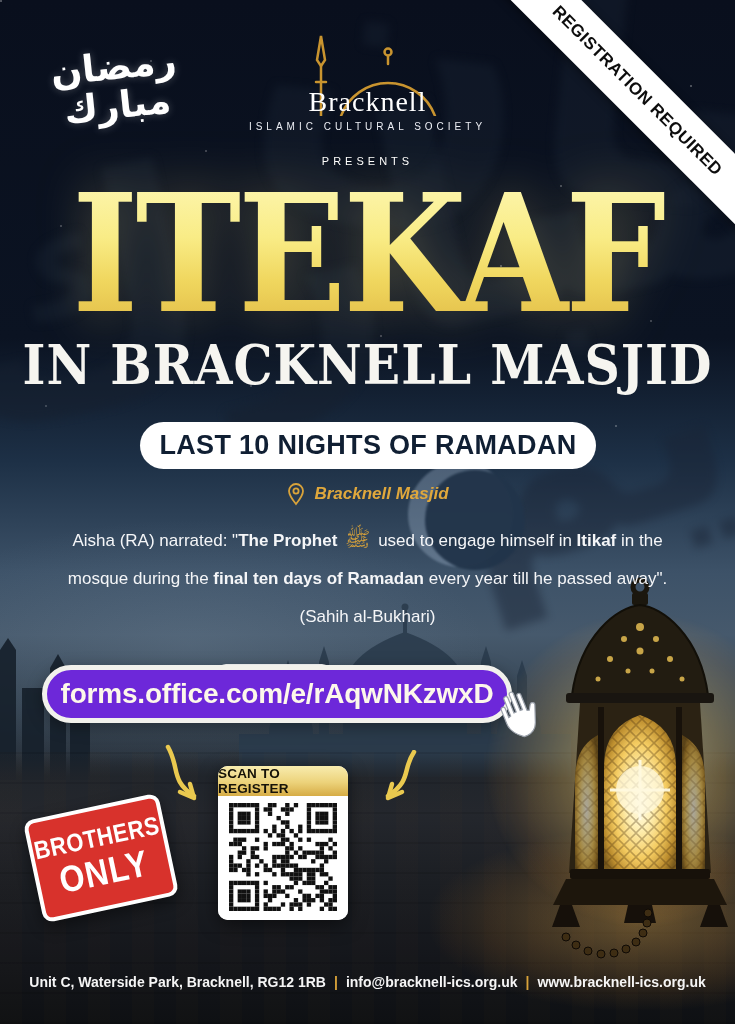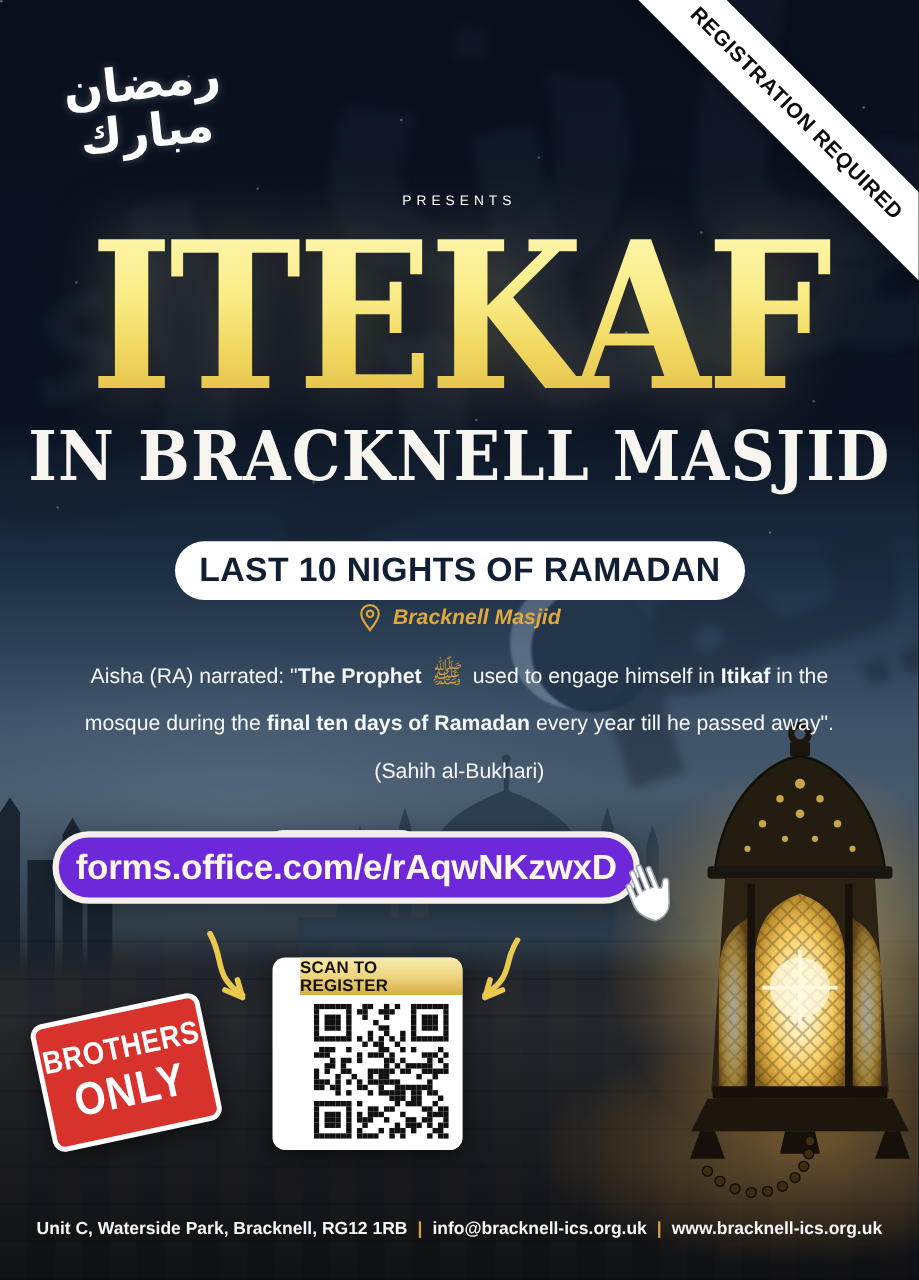--- a/index.html
+++ b/index.html
@@ -60,21 +60,21 @@
       font-size:11px;font-weight:400;letter-spacing:4px;color:#ffffff;}
   .title{position:absolute;left:0;right:0;top:172px;z-index:5;text-align:center;line-height:1;
       font-family:"DejaVu Serif",serif;font-weight:700;font-size:142px;letter-spacing:-3px;
       background:linear-gradient(180deg,#fdf7b4 0%,#f9ec86 40%,#f0d75f 66%,#e0b944 100%);
       -webkit-background-clip:text;background-clip:text;color:transparent;
       transform:scaleY(1.15);transform-origin:center top;
       filter:drop-shadow(0 0 24px rgba(250,230,140,.28));}
   .subtitle{position:absolute;left:0;right:0;top:338px;z-index:5;text-align:center;line-height:1;
       font-family:"DejaVu Serif",serif;font-weight:700;font-size:49px;letter-spacing:1px;color:#f6f5f0;
       transform:scaleY(1.12);transform-origin:center top;}
-  .banner{position:absolute;left:140px;top:433px;width:456px;height:47px;z-index:5;background:#ffffff;
+  .banner{position:absolute;left:140px;top:422px;width:456px;height:47px;z-index:5;background:#ffffff;
       border-radius:26px;display:flex;align-items:center;justify-content:center;
       font-weight:800;font-size:27px;letter-spacing:.3px;color:#101f33;}
   .loc{position:absolute;left:0;right:0;top:482px;z-index:5;display:flex;justify-content:center;
       align-items:center;gap:8px;font-size:17px;font-weight:500;color:#f2f2f2;}
   .loc .venue{color:#e0a83c;font-weight:700;font-style:italic;}
   .hadith{position:absolute;left:45px;top:520px;width:645px;z-index:5;text-align:center;
       font-size:17px;font-weight:500;line-height:38px;color:#f5f6f8;}
   .hadith b{font-weight:800;}
   .pbuh{color:#d9a33a;font-family:"DejaVu Sans",sans-serif;font-size:21px;padding:0 3px;}
   .reg-tab{position:absolute;left:217px;top:644px;width:114px;height:34px;z-index:5;background:#ffffff;
@@ -83,21 +83,21 @@
   .url-pill{position:absolute;left:42px;top:665px;width:470px;height:58px;z-index:6;background:#6d28d9;
       border:5px solid #f2f1ec;border-radius:34px;box-sizing:border-box;
       display:flex;align-items:center;justify-content:center;cursor:pointer;
       font-weight:700;font-size:28px;letter-spacing:-.2px;color:#fdf8ea;
       box-shadow:0 4px 16px rgba(0,0,0,.35);}
   .cursor{position:absolute;left:492px;top:684px;z-index:7;transform:rotate(-22deg);}
   .arrow{position:absolute;z-index:5;}
   .arrow-l{left:160px;top:744px;}
   .arrow-r{left:372px;top:750px;}
   .qr-card{position:absolute;left:218px;top:766px;width:130px;z-index:5;background:#ffffff;
-      border-radius:10px;overflow:hidden;box-shadow:0 5px 18px rgba(0,0,0,.5);padding-left:22px;}
+      border-radius:10px;overflow:hidden;box-shadow:0 5px 18px rgba(0,0,0,.5);}
   .qr-head{height:30px;background:linear-gradient(180deg,#f8ecae 0%,#ecd27a 55%,#d6ac45 100%);
       display:flex;align-items:center;justify-content:center;
       font-weight:800;font-size:13.5px;letter-spacing:.2px;color:#151208;}
   .qr-body{padding:7px 9px 9px;display:flex;justify-content:center;background:#ffffff;}
   .stamp{position:absolute;left:32px;top:806px;width:130px;height:96px;z-index:6;background:#d8322c;
       border:4px solid #ffffff;border-radius:10px;transform:rotate(-12deg);
       display:flex;flex-direction:column;align-items:center;justify-content:center;
       box-shadow:0 6px 16px rgba(0,0,0,.45);color:#ffffff;}
   .stamp-l1{font-weight:800;font-size:22px;transform:scaleY(1.15);letter-spacing:.5px;}
   .stamp-l2{font-weight:800;font-size:32px;transform:scaleY(1.15);margin-top:3px;letter-spacing:1px;}
@@ -202,20 +202,34 @@
         <circle cx="103" cy="358" r="4"></circle>
         <circle cx="107" cy="348" r="4"></circle>
       <circle cx="108" cy="338" r="4"></circle>
     </g>
   </svg>
 
   <div class="ribbon">REGISTRATION REQUIRED</div>
 
   <div class="arabic">رمضان مبارك</div>
 
+  <div class="logo">
+    <svg width="170" height="88" viewBox="0 0 170 88">
+      <g fill="none" stroke="#c9942f" stroke-width="2.5" stroke-linecap="round">
+        <path d="M38 88 L38 38"></path>
+          <path d="M38 38 L34 32 L38 8 L42 32 L38 38"></path>
+        <path d="M33 54 L43 54"></path>
+        <path d="M58 88 A 50 50 0 0 1 152 88"></path>
+        <path d="M105 36 L105 28"></path>
+          <circle cx="105" cy="24" r="3.5"></circle>
+      </g>
+    </svg>
+    <div class="logo-name">Bracknell</div>
+    <div class="logo-soc">ISLAMIC CULTURAL SOCIETY</div>
+  </div>
   <div class="presents">PRESENTS</div>
 
   <div class="title">ITEKAF</div>
   <div class="subtitle">IN BRACKNELL MASJID</div>
 
   <div class="banner">LAST 10 NIGHTS OF RAMADAN</div>
 
   <div class="loc">
     <svg width="20" height="24" viewBox="0 0 20 24">
       <path d="M10 22 C10 22 3 13.5 3 9 a7 7 0 1 1 14 0 C17 13.5 10 22 10 22 Z" fill="none" stroke="#d9a33a" stroke-width="1.8"></path>

